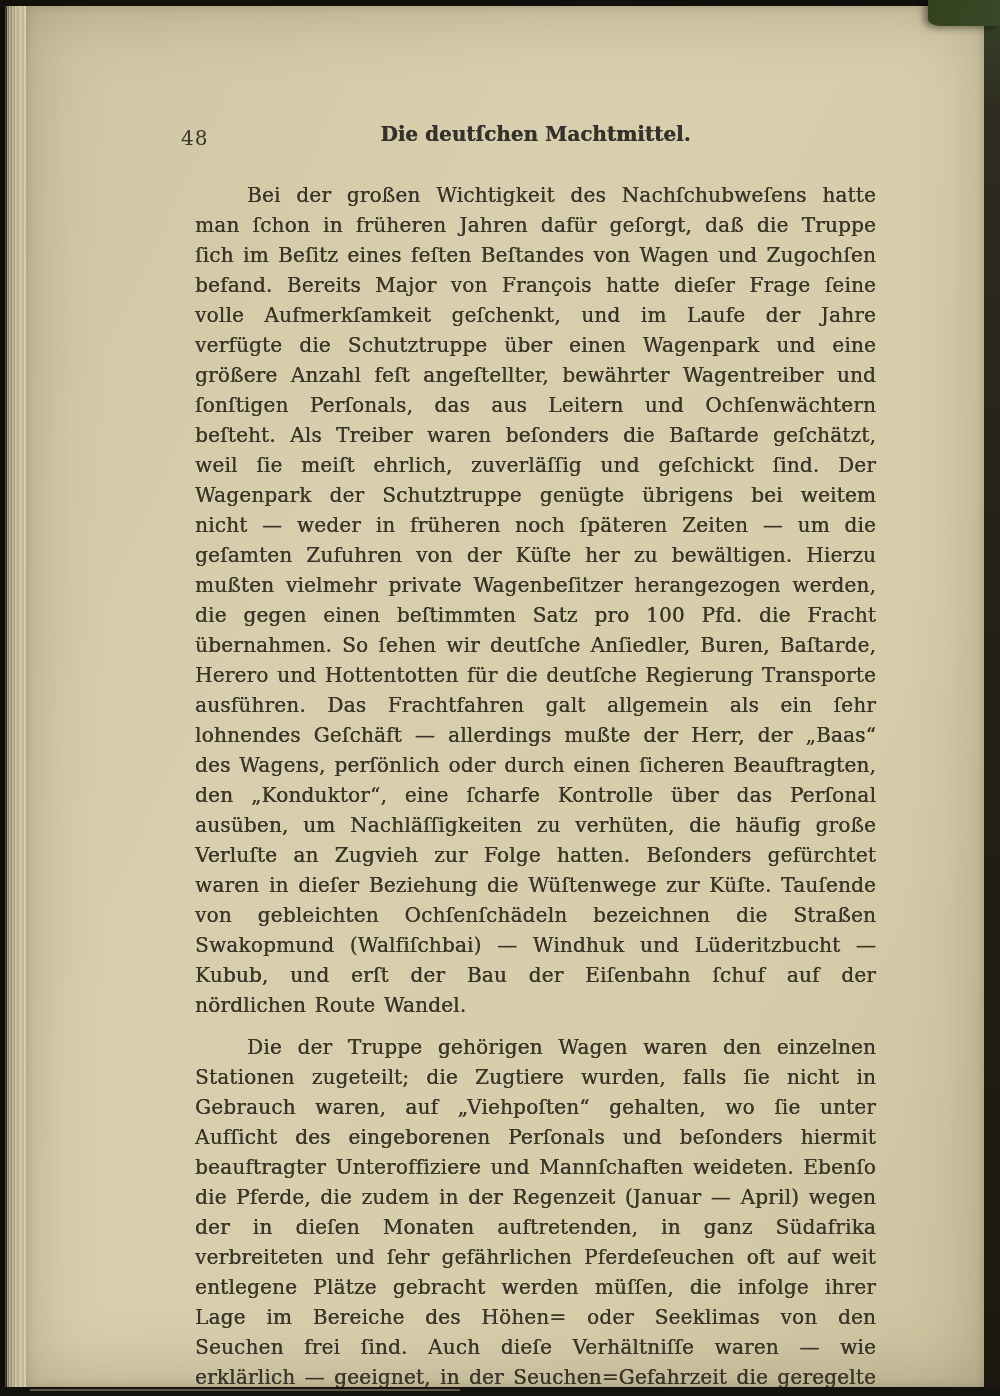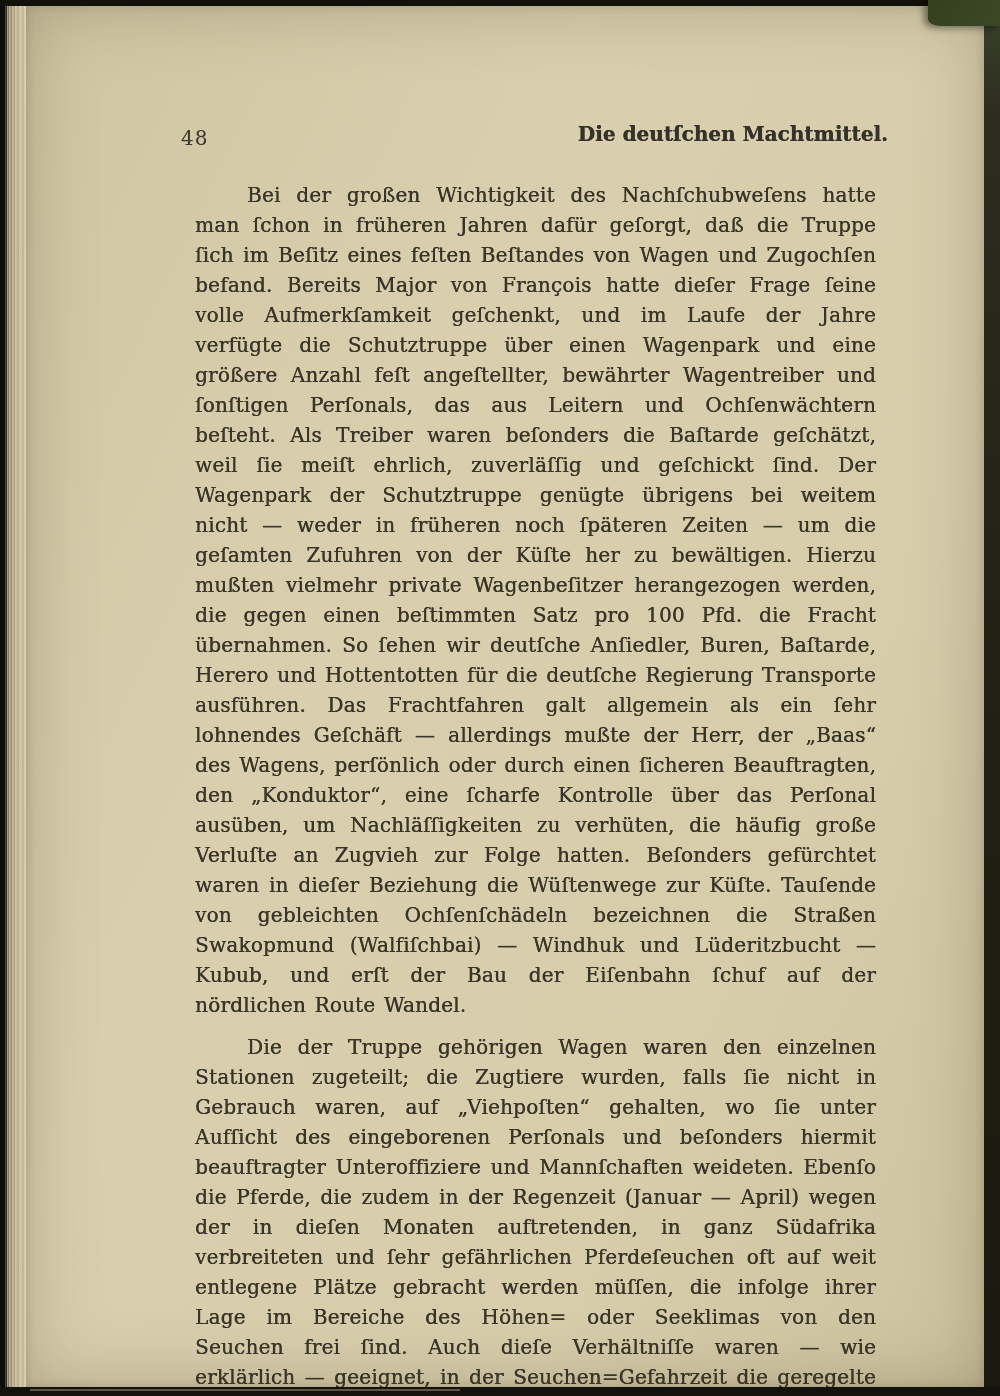--- a/index.html
+++ b/index.html
@@ -93,21 +93,21 @@
     height: 30px;
   }
   .page-number {
     position: absolute;
     left: -2px; top: 4px;
     font-size: 20px;
     letter-spacing: 1px;
     color: #3a382e;
   }
   .running-header {
-    text-align: right;
+    text-align: center;
     font-size: 20px;
     font-weight: bold;
     color: #34322a;
     text-shadow: 0.3px 0 0 currentColor;
   }
   .body-text {
     margin-top: 28px;
   }
   .para {
     margin: 12px;

